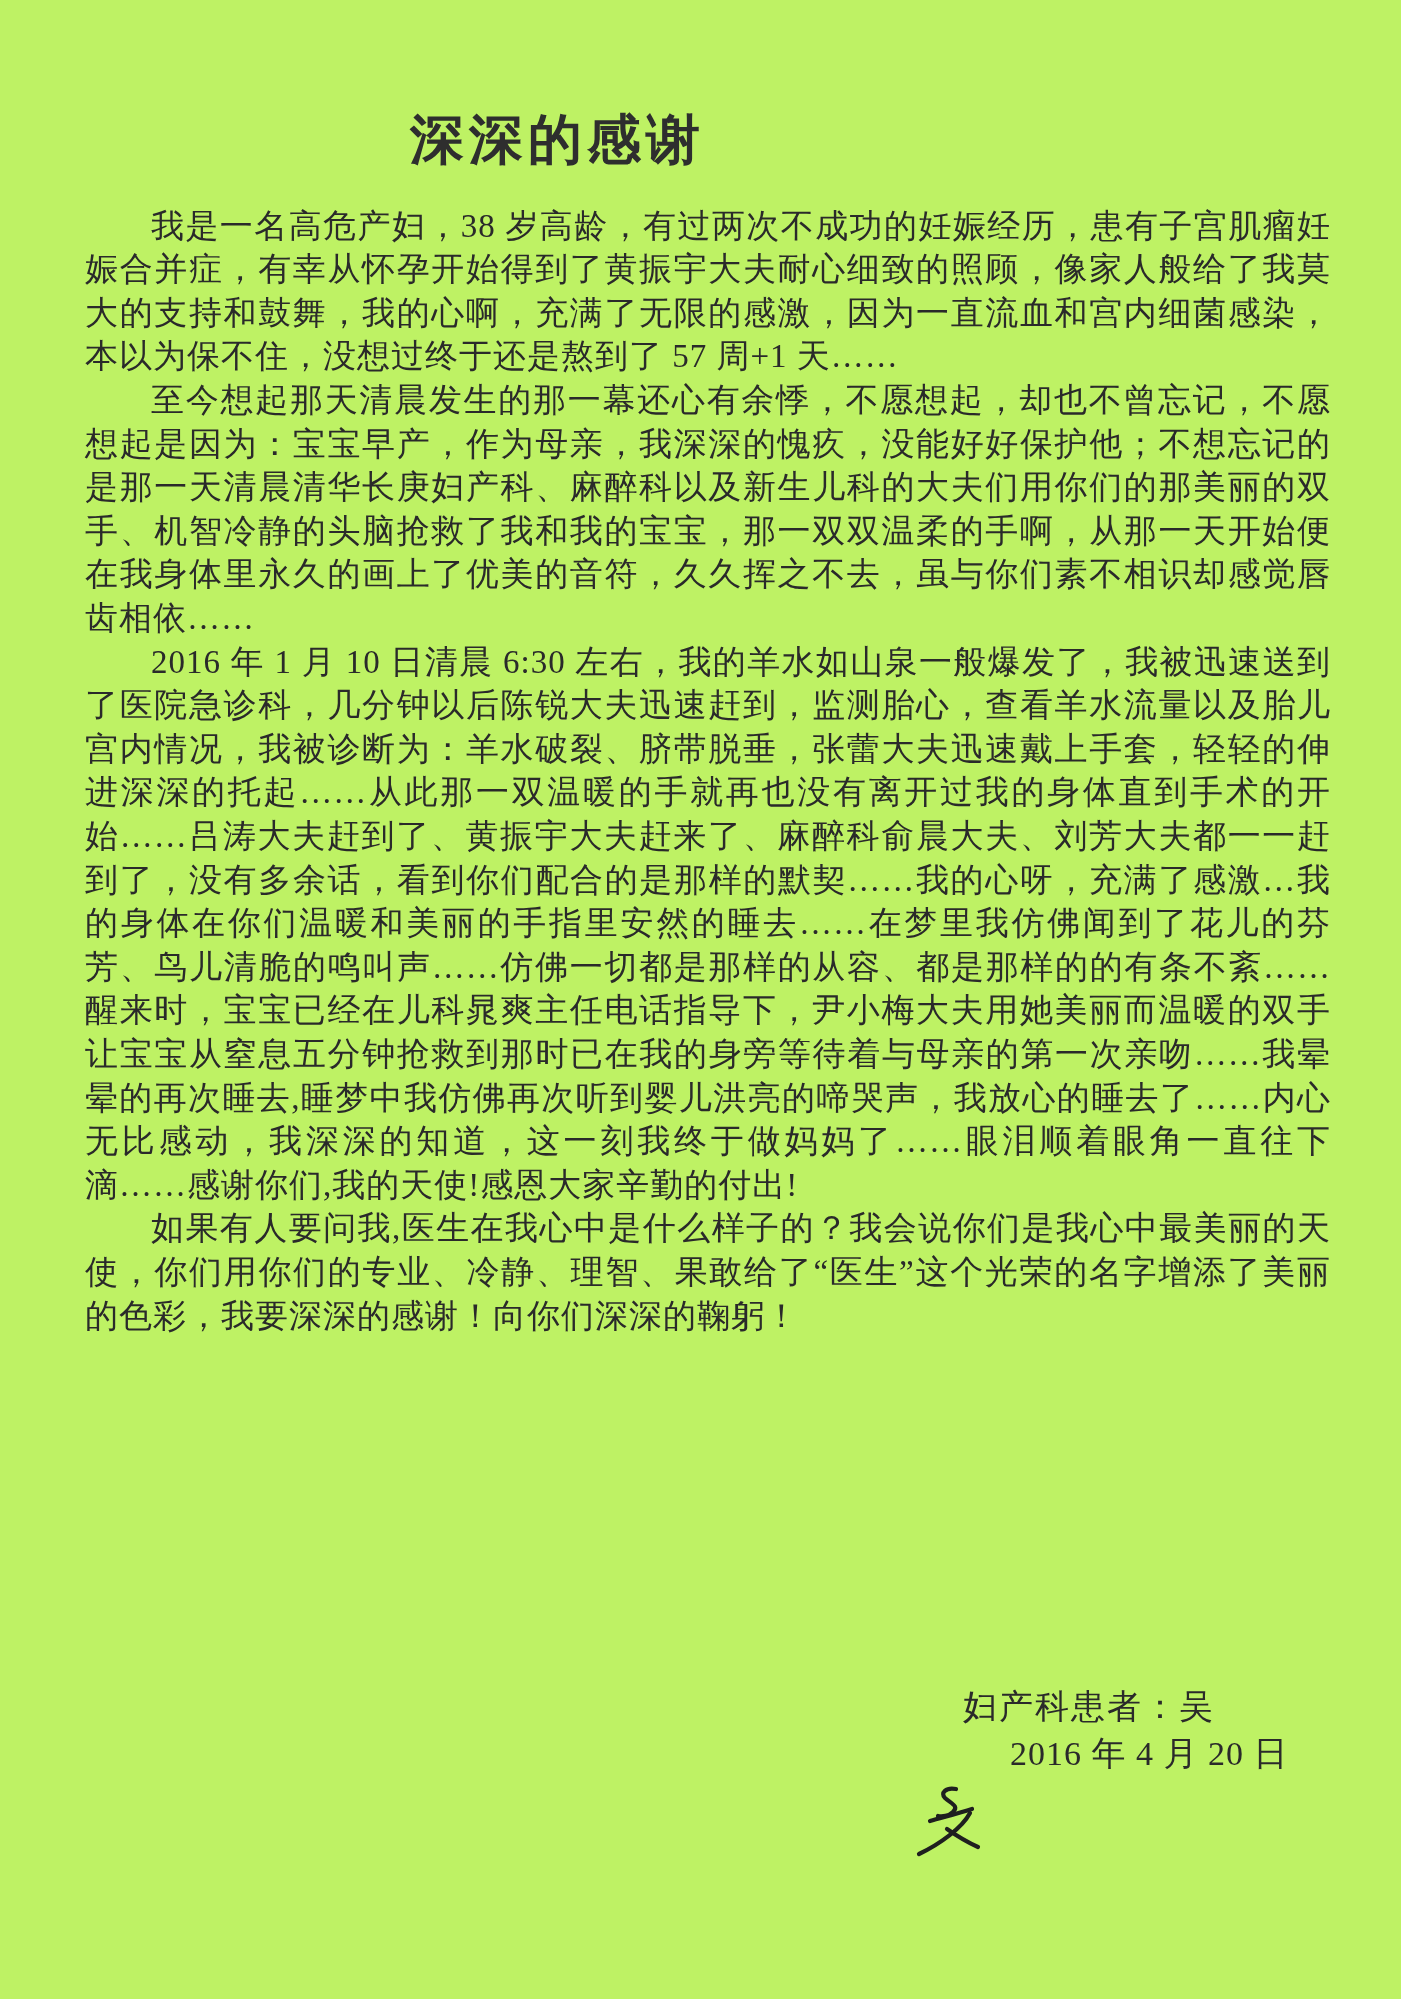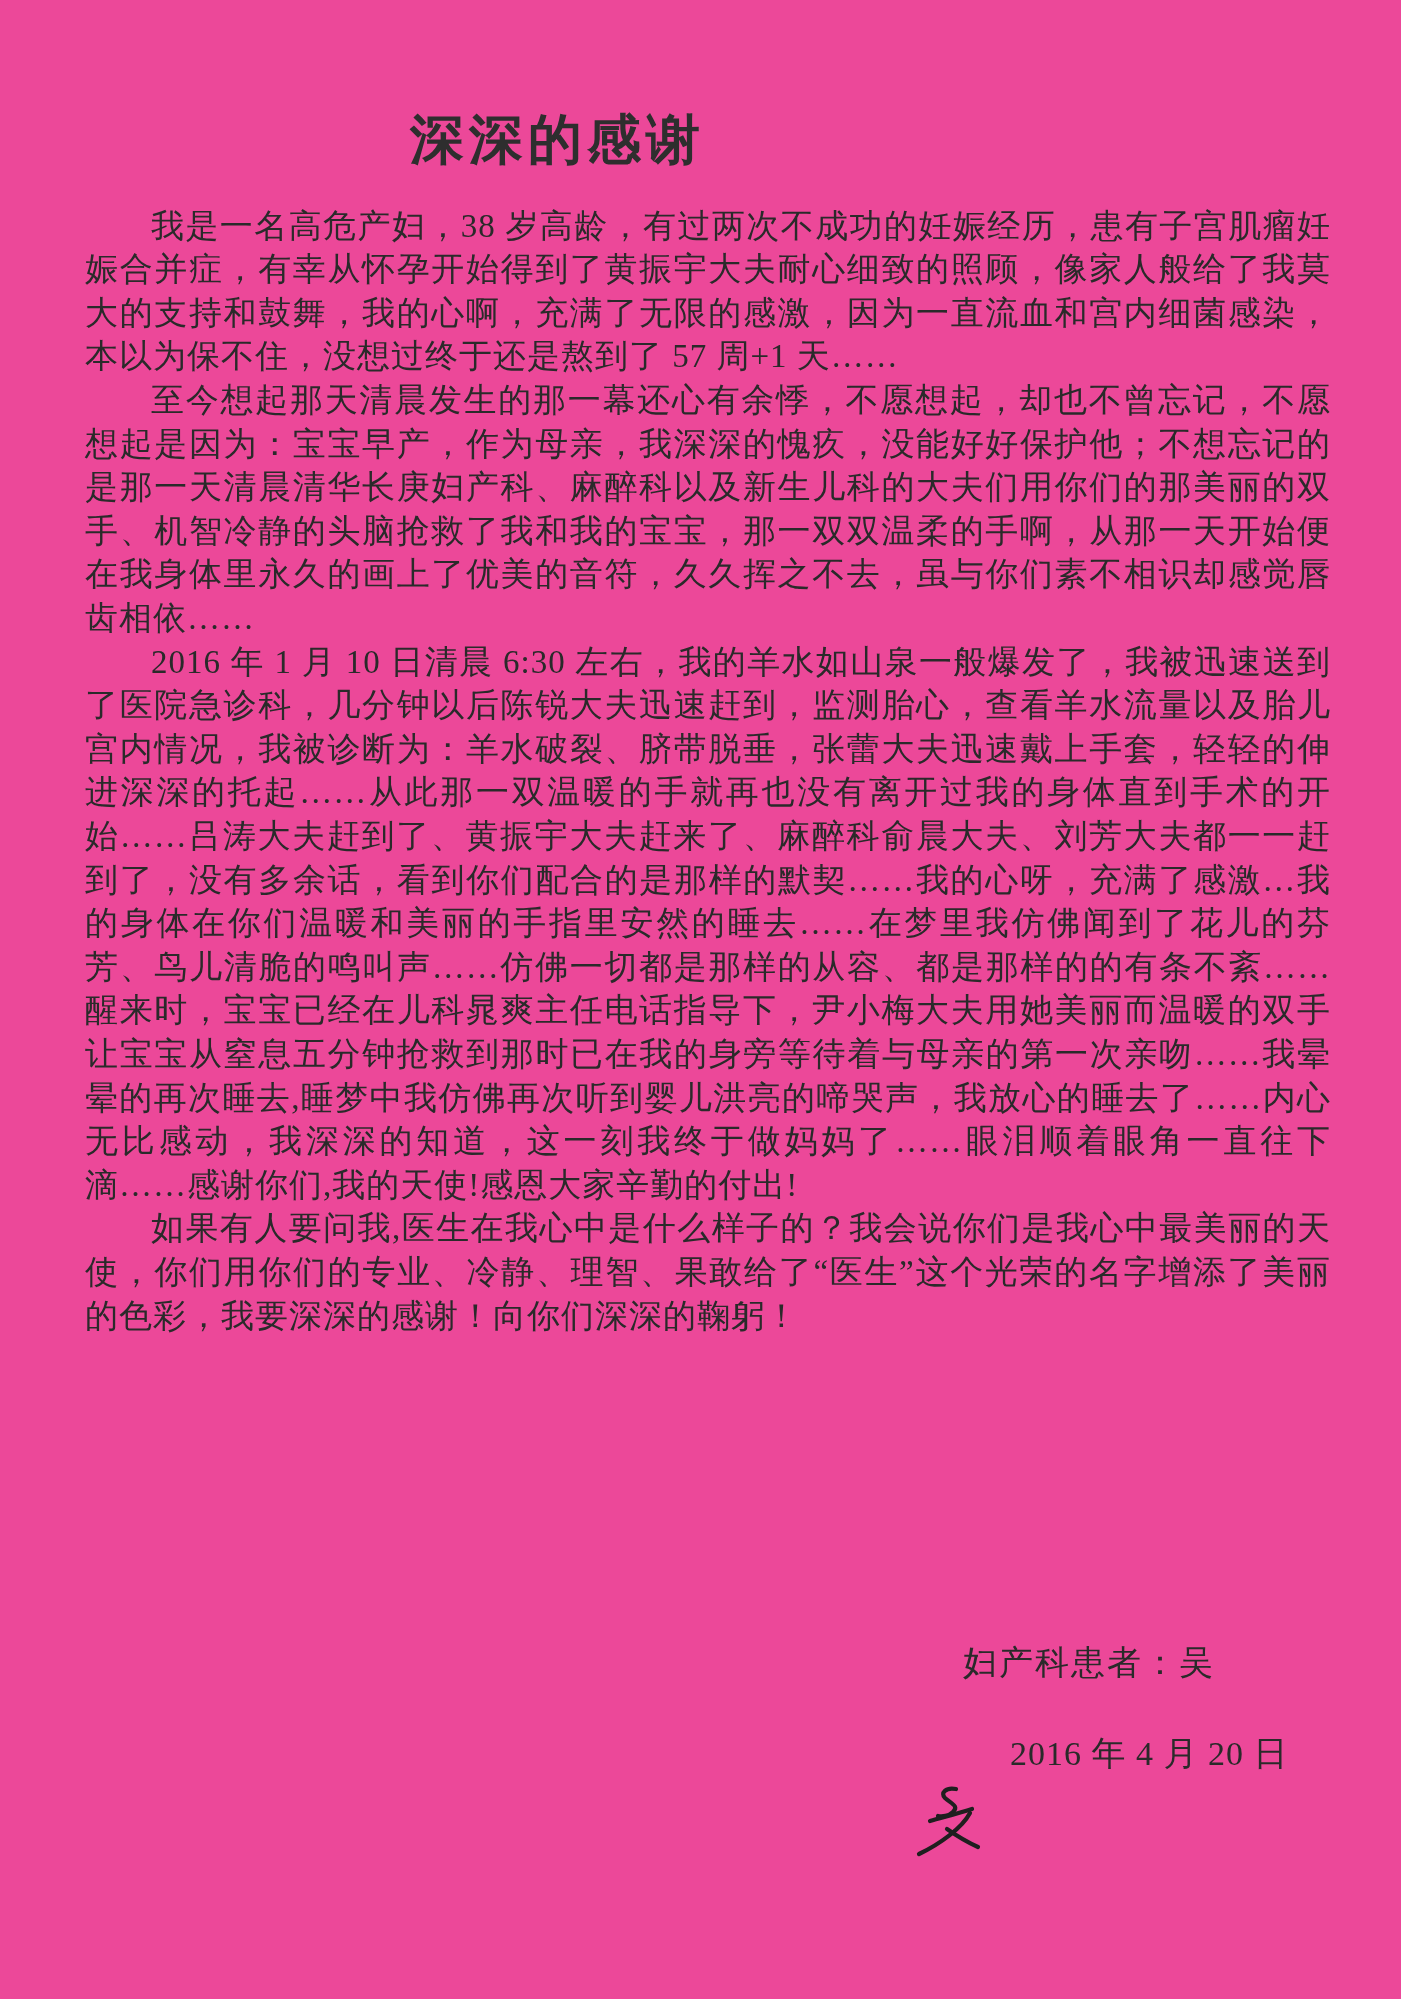--- a/index.html
+++ b/index.html
@@ -5,21 +5,21 @@
   html, body {
     margin: 0;
     padding: 0;
     background: #ffffff;
   }
   .page {
     position: relative;
     width: 1401px;
     height: 1999px;
     margin: 0 auto;
-    background: #ec4899;
+    background: #bef264;
     color: #262626;
     font-family: "Liberation Serif", "DejaVu Serif", serif;
     overflow: hidden;
   }
   .title {
     margin: 112px 0 0 0;
     text-align: center;
     transform: translateX(-143px);
     font-size: 54px;
     line-height: 1.05;
@@ -35,21 +35,21 @@
     font-size: 33px;
     line-height: 43.6px;
     letter-spacing: 1px;
     text-align: justify;
     text-indent: 2em;
     color: #2a2a2a;
   }
   .sig-name {
     position: absolute;
     left: 963px;
-    top: 1640px;
+    top: 1684px;
     font-size: 34px;
     letter-spacing: 2px;
     white-space: nowrap;
     color: #2a2a2a;
     font-family: Liberation Mono, monospace;
   }
   .sig-date {
     position: absolute;
     left: 1010px;
     top: 1731px;

